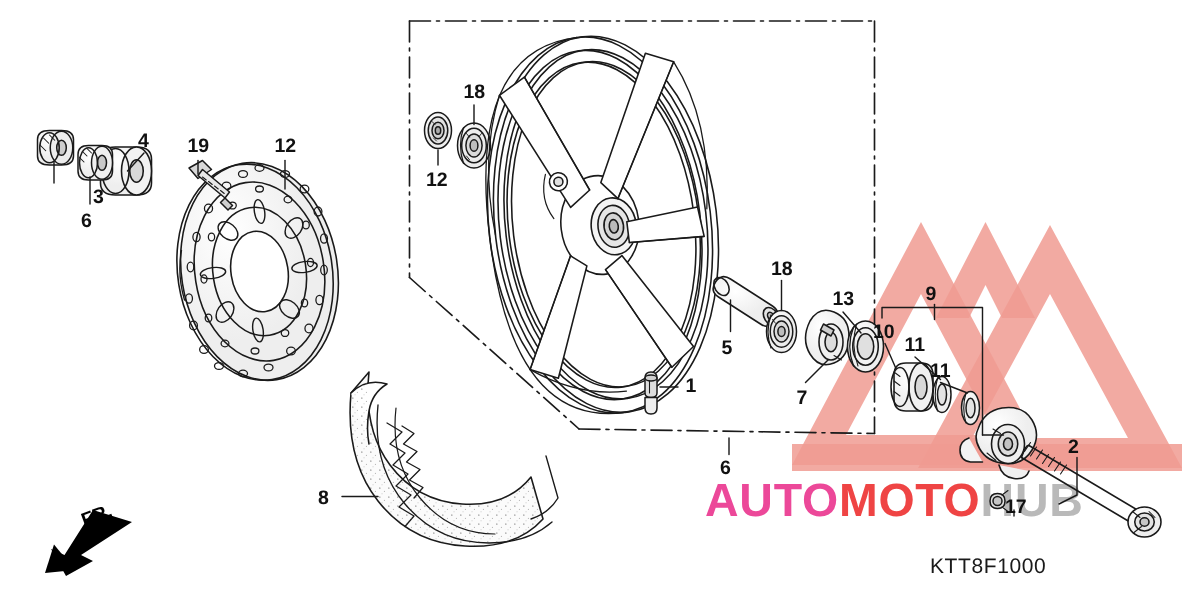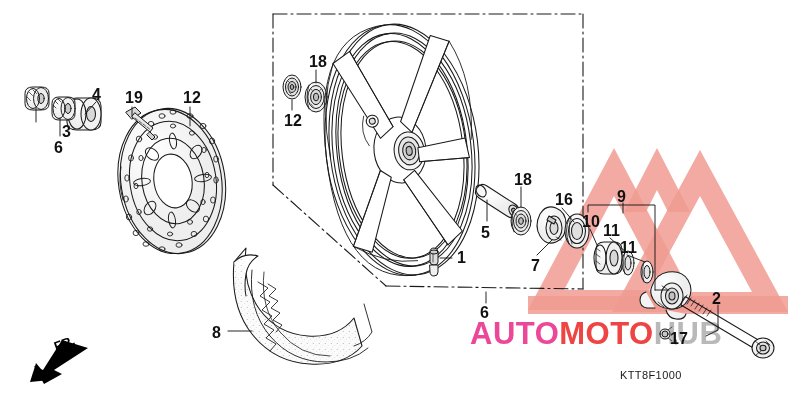--- a/index.html
+++ b/index.html
@@ -3,23 +3,23 @@
 <meta charset="utf-8">
 <title>Parts Diagram</title>
 <style>
   html,body{margin:0;padding:0;background:#ffffff;}
   body{width:800px;height:400px;overflow:hidden;
        font-family:"Liberation Sans", sans-serif;
        -webkit-font-smoothing:antialiased;}
   #stage{position:relative;width:800px;height:400px;background:#fff;}
   #stage svg{position:absolute;left:0;top:0;}
   .lbl{position:absolute;font-family:"Liberation Sans",sans-serif;
-       font-size:16px;font-weight:700;color:#111;letter-spacing:0px;
+       font-size:13px;font-weight:700;color:#111;letter-spacing:0px;
        line-height:1;white-space:nowrap;}
-  #partno{position:absolute;left:620px;top:369px;font-size:11px;
+  #partno{position:absolute;left:620px;top:369px;font-size:14px;
           font-weight:400;color:#1a1a1a;letter-spacing:.4px;}
   #frlabel{position:absolute;left:52px;top:340px;font-size:13px;
            font-weight:700;color:#000;transform:rotate(-20deg);
            transform-origin:left top;}
   #wm{position:absolute;left:0;top:0;width:800px;height:400px;
       pointer-events:none;}
   #wmtext{position:absolute;left:470px;top:316px;font-size:31px;
           font-weight:700;letter-spacing:.5px;white-space:nowrap;
           font-family:"Liberation Sans",sans-serif;}
   #wmtext span{display:inline-block;}
@@ -390,21 +390,21 @@
   <div class="lbl" style="left:54px;top:140px">6</div>
   <div class="lbl" style="left:92px;top:87px">4</div>
   <div class="lbl" style="left:125px;top:90px">19</div>
   <div class="lbl" style="left:183px;top:90px">12</div>
   <div class="lbl" style="left:284px;top:113px">12</div>
   <div class="lbl" style="left:309px;top:54px">18</div>
   <div class="lbl" style="left:457px;top:250px">1</div>
   <div class="lbl" style="left:481px;top:225px">5</div>
   <div class="lbl" style="left:514px;top:172px">18</div>
   <div class="lbl" style="left:531px;top:258px">7</div>
-  <div class="lbl" style="left:555px;top:192px">16</div>
+  <div class="lbl" style="left:555px;top:192px">13</div>
   <div class="lbl" style="left:582px;top:214px">10</div>
   <div class="lbl" style="left:603px;top:223px">11</div>
   <div class="lbl" style="left:620px;top:240px">11</div>
   <div class="lbl" style="left:617px;top:189px">9</div>
   <div class="lbl" style="left:712px;top:291px">2</div>
   <div class="lbl" style="left:670px;top:331px">17</div>
   <div class="lbl" style="left:480px;top:305px">6</div>
   <div class="lbl" style="left:212px;top:325px">8</div>
 
   <div id="frlabel">FR.</div>

